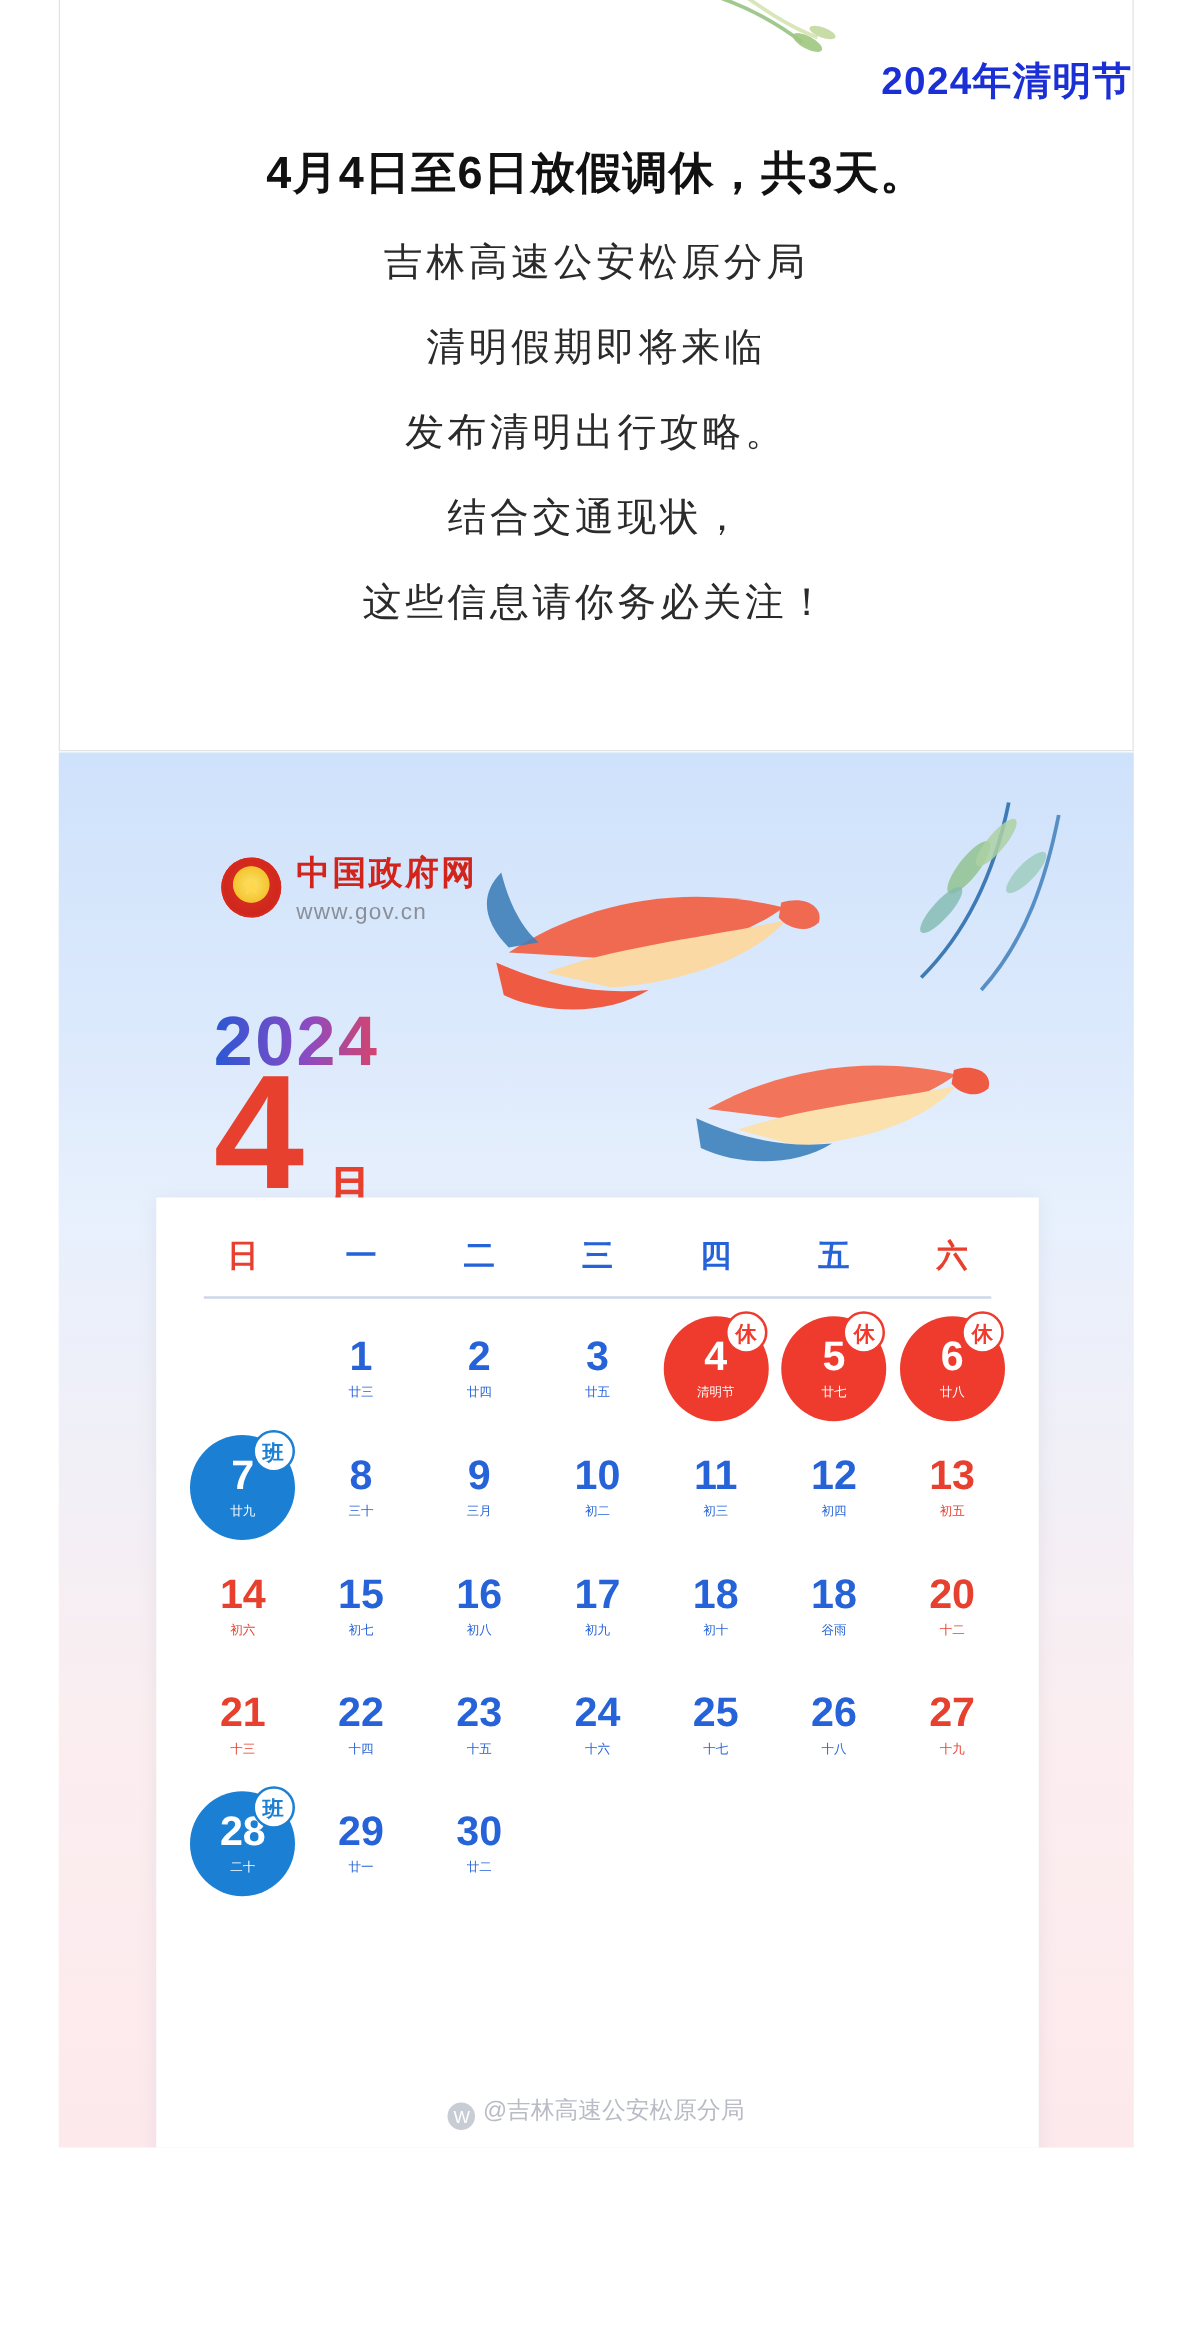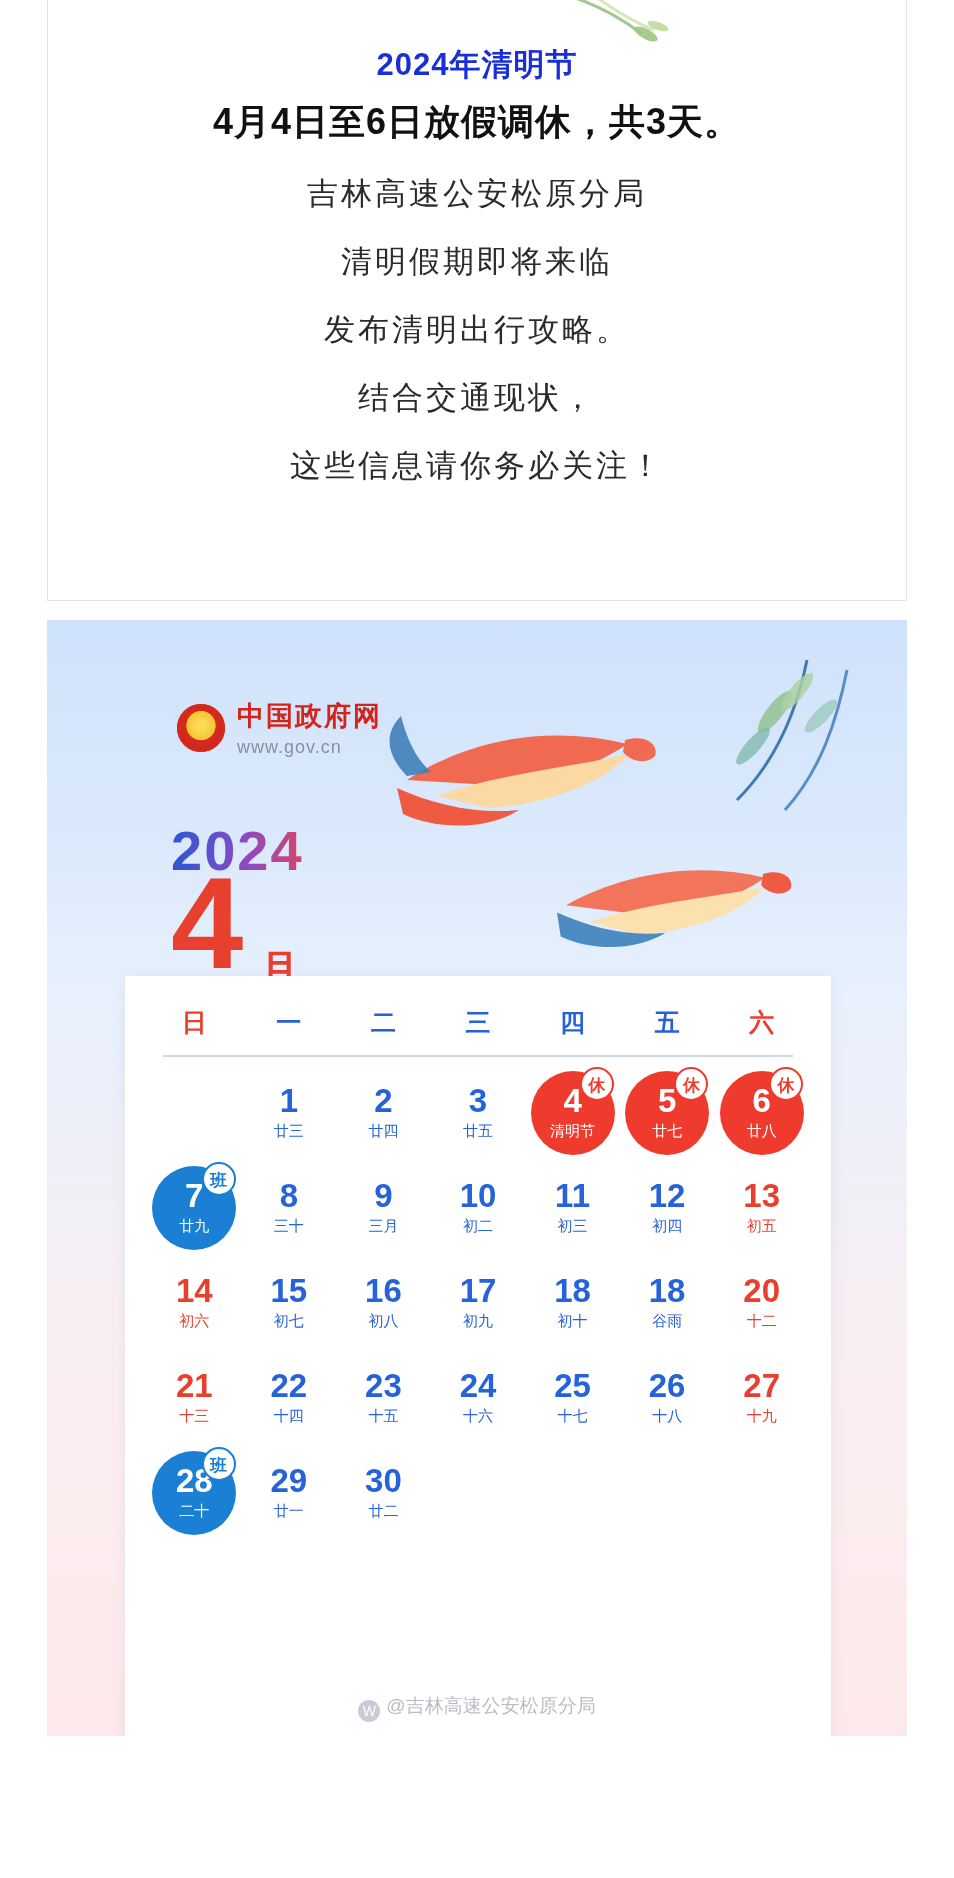--- a/index.html
+++ b/index.html
@@ -33,47 +33,47 @@
     position: absolute;
     right: 180px;
     top: -10px;
     width: 180px;
     height: 60px;
     pointer-events: none;
   }
 
   #notice-title {
     margin-top: 44px;
-    text-align: center;
+    text-align: right;
     color: #1a2fd6;
     font-weight: bold;
     font-size: 31px;
     letter-spacing: 1px;
   }
   .notice-strong {
     text-align: center;
     color: #111111;
     font-weight: bold;
     font-size: 36px;
-    margin-top: 12px;
+    margin-top: 28px;
     letter-spacing: 1px;
   }
   .notice-line {
     text-align: center;
     color: #2b2b2b;
     font-size: 31px;
     margin-top: 26px;
     letter-spacing: 3px;
   }
 
   
   #poster {
     position: absolute;
     left: 47px;
-    top: 620px;
+    top: 602px;
     width: 860px;
     height: 1116px;
     background: linear-gradient(180deg,#dce9fb 0%, #e8f0fc 34%, #fbeef0 70%, #fde9ec 100%);
     overflow: hidden;
   }
   #poster-sky {
     position: absolute;
     left: 0; top: 0;
     width: 860px; height: 390px;
     background: linear-gradient(180deg,#cfe2fb 0%, #dbe9fc 55%, #e9f1fd 100%);
@@ -200,21 +200,21 @@
     align-items: center;
     justify-content: center;
   }
   .day-num {
     font-size: 33px;
     font-weight: bold;
     line-height: 1.05;
     color: #2663d8;
   }
   .day-sub {
-    font-size: 15px;
+    font-size: 10px;
     margin-top: 4px;
     color: #2663d8;
   }
   .day-cell.weekend .day-num,
   .day-cell.weekend .day-sub { color: #e8402f; }
   .day-cell.empty { visibility: hidden; }
 
   
   .day-cell.hl-rest .circle,
   .day-cell.hl-work .circle {

